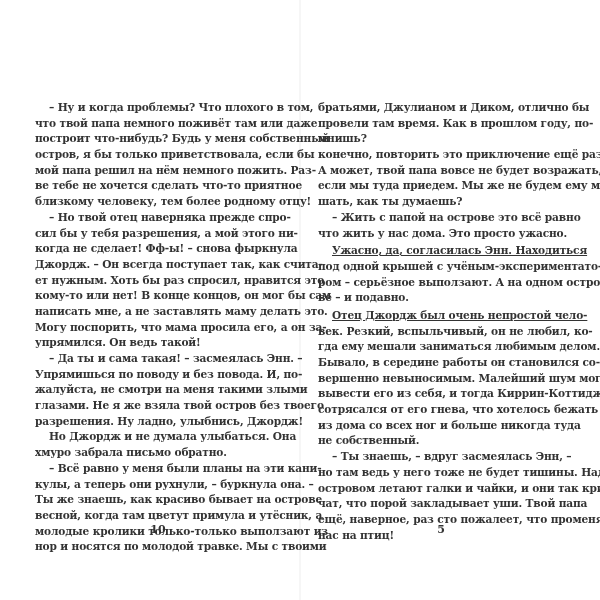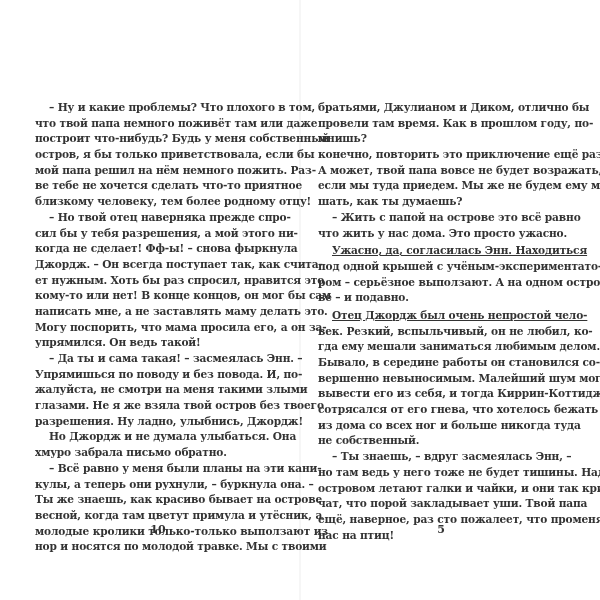--- a/index.html
+++ b/index.html
@@ -26,21 +26,21 @@
     font-size:11px; font-weight:bold; color:#333; }
   .pagenum.left { left:35px; }
   .pagenum.right { left:318px; }
 </style>
 </head>
 <body>
 
 <div class="spread">
   <div class="gutter"></div>
   <div class="page left" id="left-page">
-      <div class="line indent">– Ну и какие проблемы? Что плохого в том,</div>
+      <div class="line indent">– Ну и когда проблемы? Что плохого в том,</div>
       <div class="line">что твой папа немного поживёт там или даже</div>
       <div class="line">построит что-нибудь? Будь у меня собственный</div>
       <div class="line">остров, я бы только приветствовала, если бы</div>
       <div class="line">мой папа решил на нём немного пожить. Раз-</div>
       <div class="line">ве тебе не хочется сделать что-то приятное</div>
       <div class="line last">близкому человеку, тем более родному отцу!</div>
       <div class="line indent">– Но твой отец наверняка прежде спро-</div>
       <div class="line">сил бы у тебя разрешения, а мой этого ни-</div>
       <div class="line">когда не сделает! Фф-ы! – снова фыркнула</div>
       <div class="line">Джордж. – Он всегда поступает так, как счита-</div>

